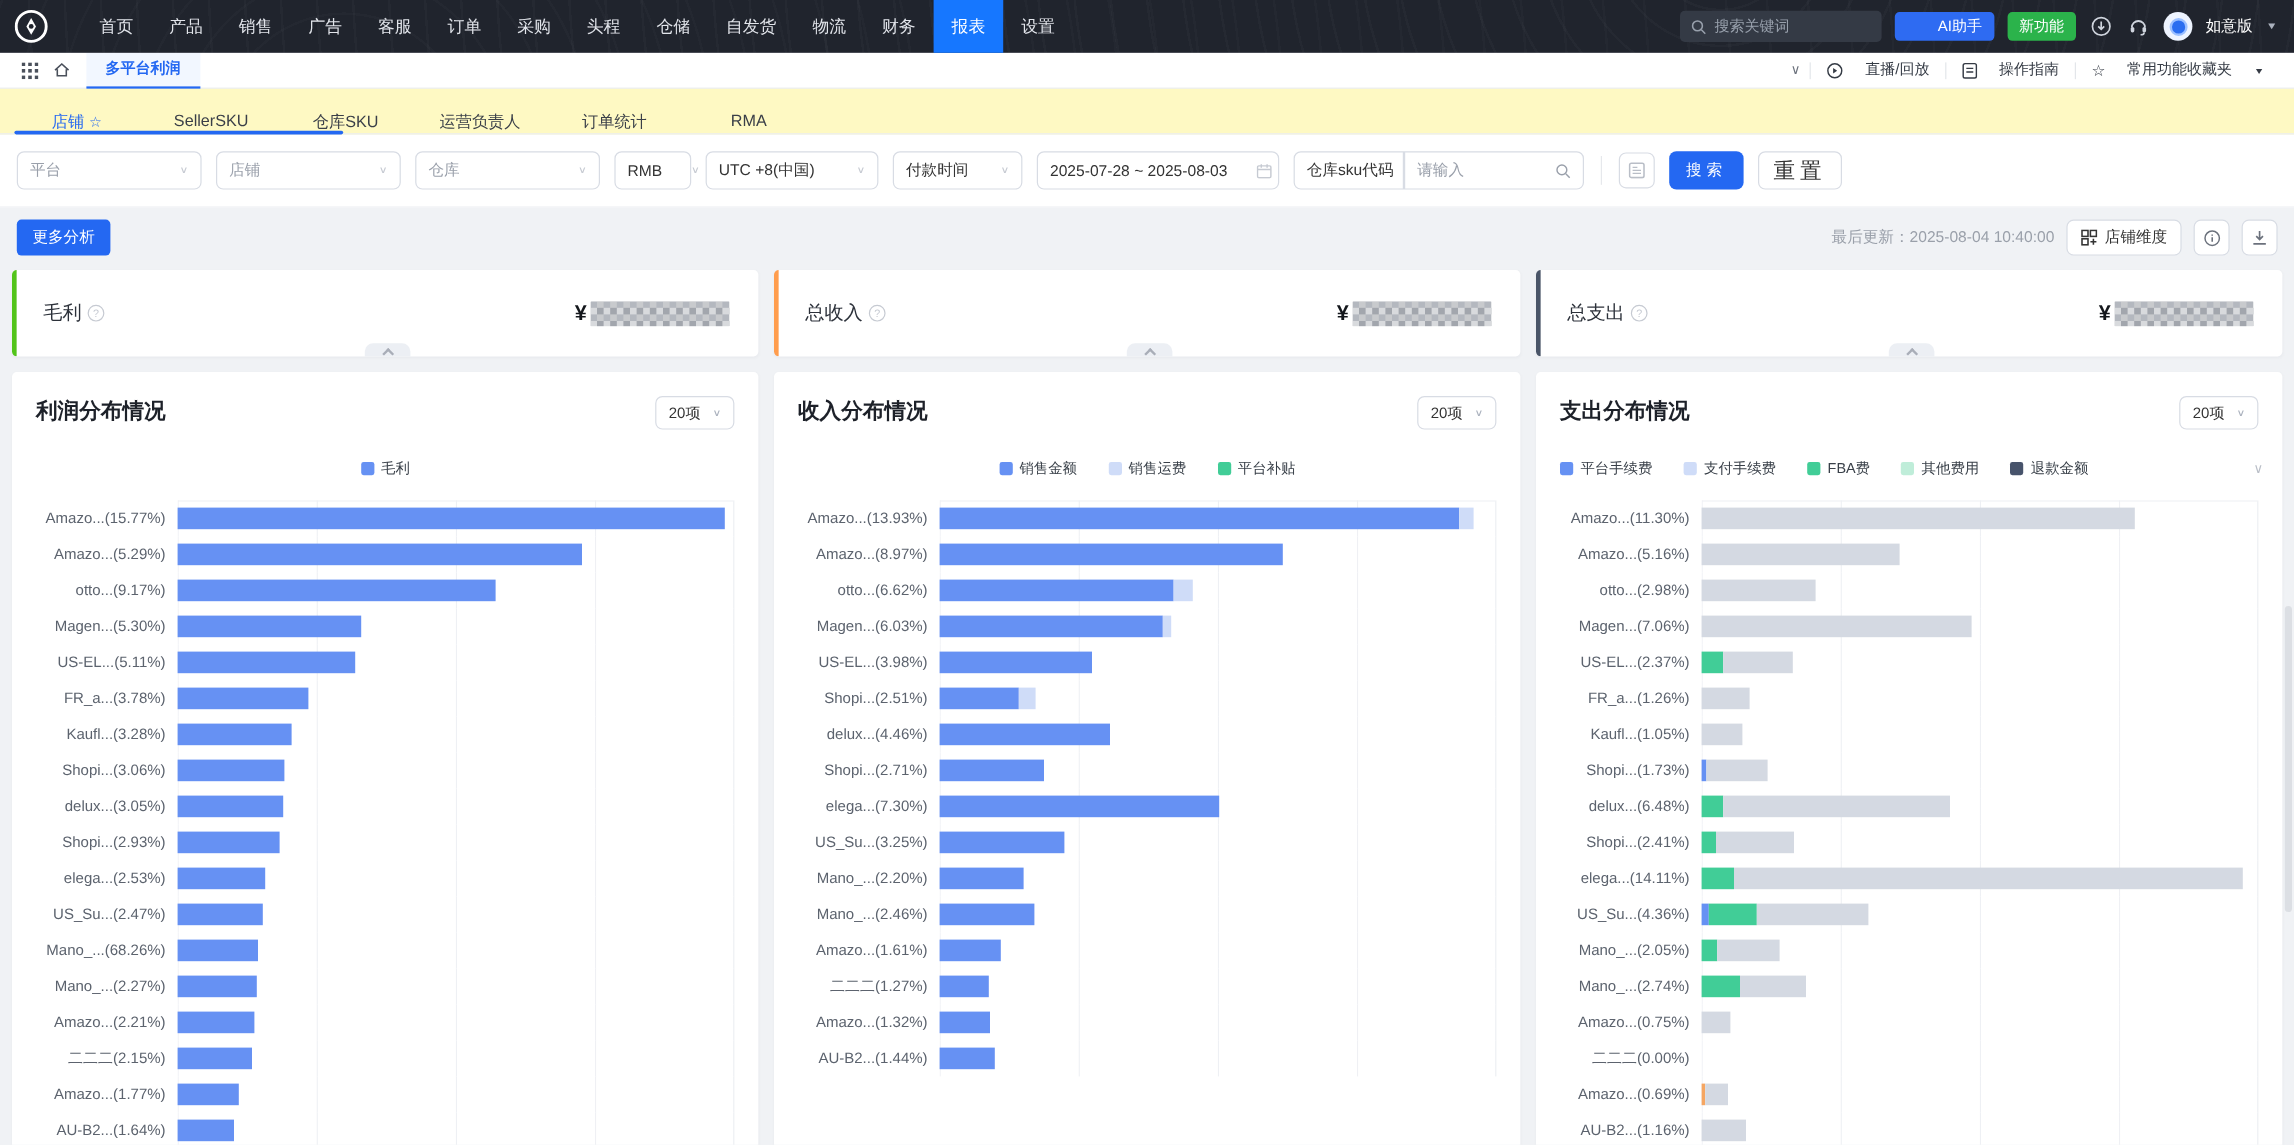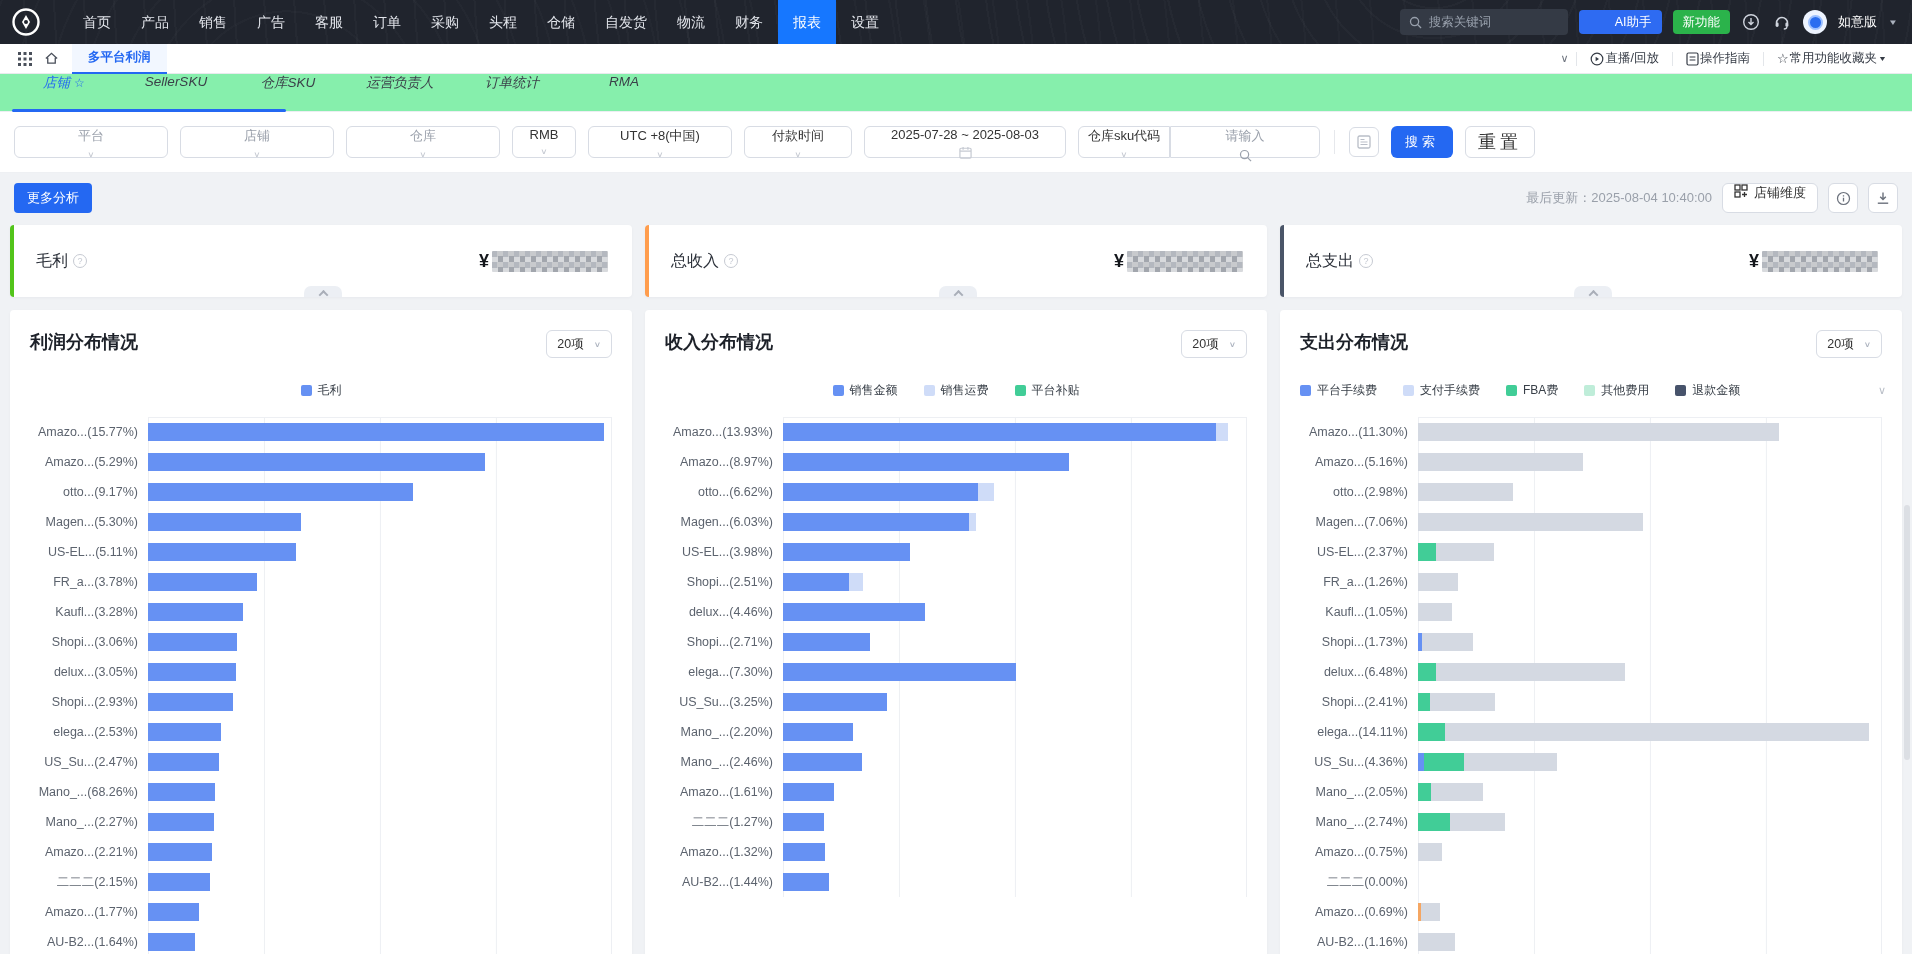--- a/index.html
+++ b/index.html
@@ -23,50 +23,50 @@
   .avatar{width:24px;height:24px;border-radius:50%;background:#eef4ff;display:flex;align-items:center;justify-content:center;}
   .avatar i{width:15px;height:15px;border-radius:50%;background:#2a6df0;display:block;border:2px solid #9cc0ff;}
   .version{color:#fff;font-size:13px;}
   .chev{display:inline-block;color:#aab1bd;font-size:10px;transform:scaleY(.8);}
 
   
   .tabbar{height:30px;background:#fff;border-bottom:1px solid #e8eaee;display:flex;align-items:center;padding:0 12px;font-size:12.5px;color:#3c4350;}
   .tab-ico{width:26px;display:flex;justify-content:center;color:#4a505b;}
   .page-tab{height:30px;display:flex;align-items:center;padding:0 16px;color:#2468f2;background:#f2f7ff;border-bottom:2px solid #2468f2;margin-left:8px;font-weight:bold;}
   .tabbar-right{margin-left:auto;display:flex;align-items:center;gap:0;}
-  .tb-item{display:flex;align-items:center;gap:1px;padding:0 13px;cursor:pointer;color:#353b45;}
+  .tb-item{display:flex;align-items:center;gap:18px;padding:0 13px;cursor:pointer;color:#353b45;}
   .tb-sep{width:1px;height:14px;background:#e3e6ea;}
   .small-chev{color:#6b717c;font-size:11px;margin-right:8px;}
 
   
-  .subtab-row{background:#86efac;height:38px;display:flex;align-items:flex-start;position:relative;border-bottom:1px solid #eceef2;padding-left:8px;font-style:italic;}
+  .subtab-row{background:#fef9c3;height:38px;display:flex;align-items:flex-end;position:relative;border-bottom:1px solid #eceef2;padding-left:8px;}
   .subtab{width:112px;text-align:center;font-size:13.5px;color:#3a3f48;cursor:pointer;white-space:nowrap;}
   .subtab.active{color:#2468f2;}
   .subtab .star{font-size:12px;margin-left:4px;}
   .subtab-indicator{position:absolute;bottom:-1px;left:12px;width:274px;height:3px;background:#2468f2;border-radius:2px;}
 
   
   .filter-row{background:#fff;display:flex;align-items:center;gap:12px;padding:14px;border-bottom:1px solid #eef0f3;}
-  .ctl{height:32px;border:1px solid #d8dce4;border-radius:6px;display:flex;align-items:center;justify-content:space-between;padding:0 10px;background:#fff;font-size:13px;color:#333;gap:4px;white-space:nowrap;flex-direction:column;}
+  .ctl{height:32px;border:1px solid #d8dce4;border-radius:6px;display:flex;align-items:center;justify-content:space-between;padding:0 10px;background:#fff;font-size:13px;color:#333;gap:24px;white-space:nowrap;}
   .ctl .ph{color:#9aa0ab;}
   .ctl .dim{color:#c6cad2;}
   .w154{width:154px;} .w64{width:64px;} .w144{width:144px;} .w108{width:108px;} .w202{width:202px;} .w92{width:92px;} .w150{width:150px;}
   .group{display:flex;gap:7px;}
   .vdiv{width:1px;height:24px;background:#e6e8ec;margin:0 2px;}
   .icon-btn{width:30px;height:30px;border:1px solid #d8dce4;border-radius:6px;background:#fff;display:flex;align-items:center;justify-content:center;color:#9aa0ab;cursor:pointer;}
   .btn-primary{height:32px;border:none;border-radius:6px;background:#2468f2;color:#fff;font-size:13px;padding:0 14px;cursor:pointer;letter-spacing:4px;font-family:inherit;}
   .btn-plain{height:32px;border:1px solid #d8dce4;border-radius:6px;background:#fff;color:#333;font-size:18px;padding:0 12px;cursor:pointer;letter-spacing:4px;font-family:inherit;}
 
   
   .content{padding:8px 10px 0;}
   .toolbar{display:flex;align-items:center;margin:2px 4px 12px;}
   .btn-more{height:30px;border:none;border-radius:4px;background:#2468f2;color:#fff;font-size:13px;padding:0 13px;cursor:pointer;font-family:inherit;}
   .toolbar-right{margin-left:auto;display:flex;align-items:center;gap:10px;}
   .upd-text{color:#9aa0aa;font-size:13px;}
-  .dim-btn{height:30px;border:1px solid #d8dce4;border-radius:6px;background:#fff;display:flex;align-items:flex-start;gap:6px;padding:0 11px;font-size:13px;color:#333;cursor:pointer;}
+  .dim-btn{height:30px;border:1px solid #d8dce4;border-radius:6px;background:#fff;display:flex;align-items:center;gap:6px;padding:0 11px;font-size:13px;color:#333;cursor:pointer;}
 
   .kpis{display:grid;grid-template-columns:1fr 1fr 1fr;gap:13px;}
   .kpi{background:#fff;border-radius:4px;height:72px;position:relative;display:flex;align-items:center;justify-content:space-between;padding:0 24px 0 22px;border-left:4px solid #ccc;box-shadow:0 1px 3px rgba(20,30,60,.04);}
   .kpi-label{font-size:16px;color:#2c313a;display:flex;align-items:center;gap:5px;}
   .q-ico{width:14px;height:14px;border:1px solid #c6cad2;border-radius:50%;color:#c6cad2;font-size:9px;display:inline-flex;align-items:center;justify-content:center;}
   .kpi-value{display:flex;align-items:center;gap:3px;font-size:18px;font-weight:bold;color:#14171c;}
   .mosaic{width:116px;height:21px;background:conic-gradient(#c8cacd 25%,#a2a6ad 0 50%,#d8dadd 0 75%,#b4b8bf 0);background-size:11px 11px;border-radius:1px;}
   .kpi-expand{position:absolute;bottom:0;left:50%;transform:translateX(-50%);width:38px;height:11px;background:#eceff4;border-radius:7px 7px 0 0;display:flex;align-items:flex-end;justify-content:center;cursor:pointer;}
   .kpi-expand i{width:7px;height:7px;border-left:2px solid #a9aeb8;border-top:2px solid #a9aeb8;transform:rotate(45deg) translate(1px,1px);}
 

